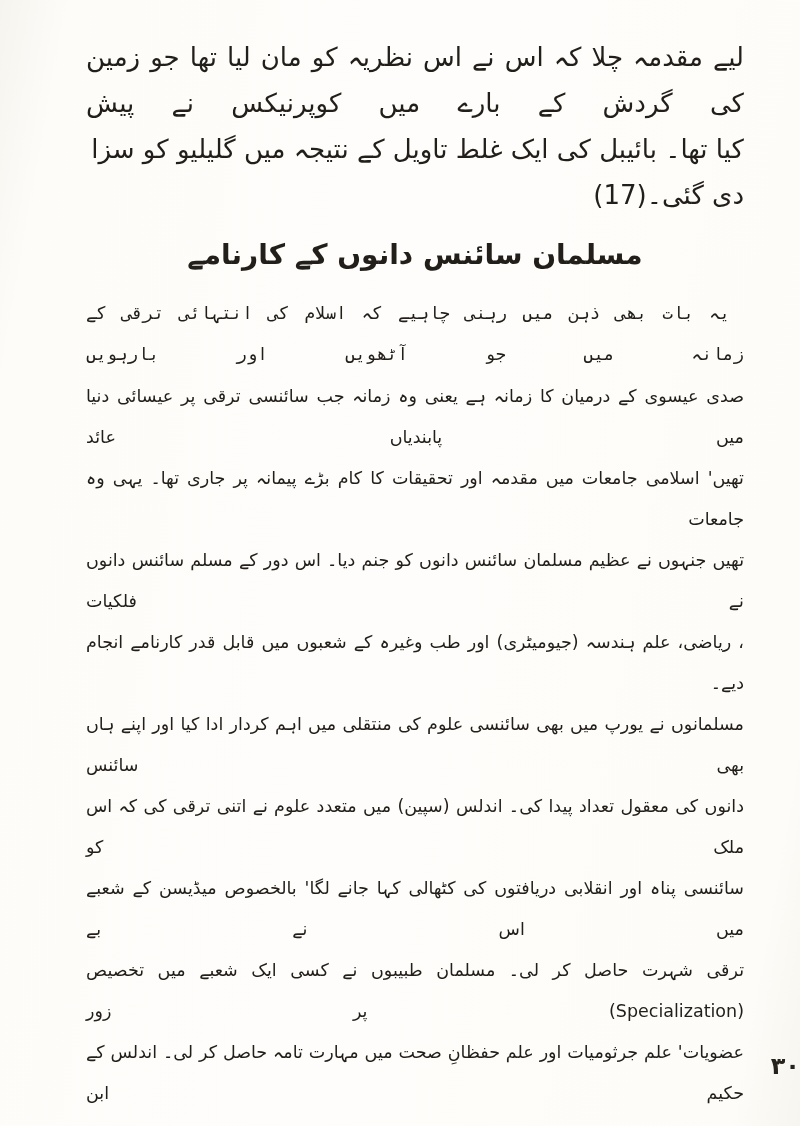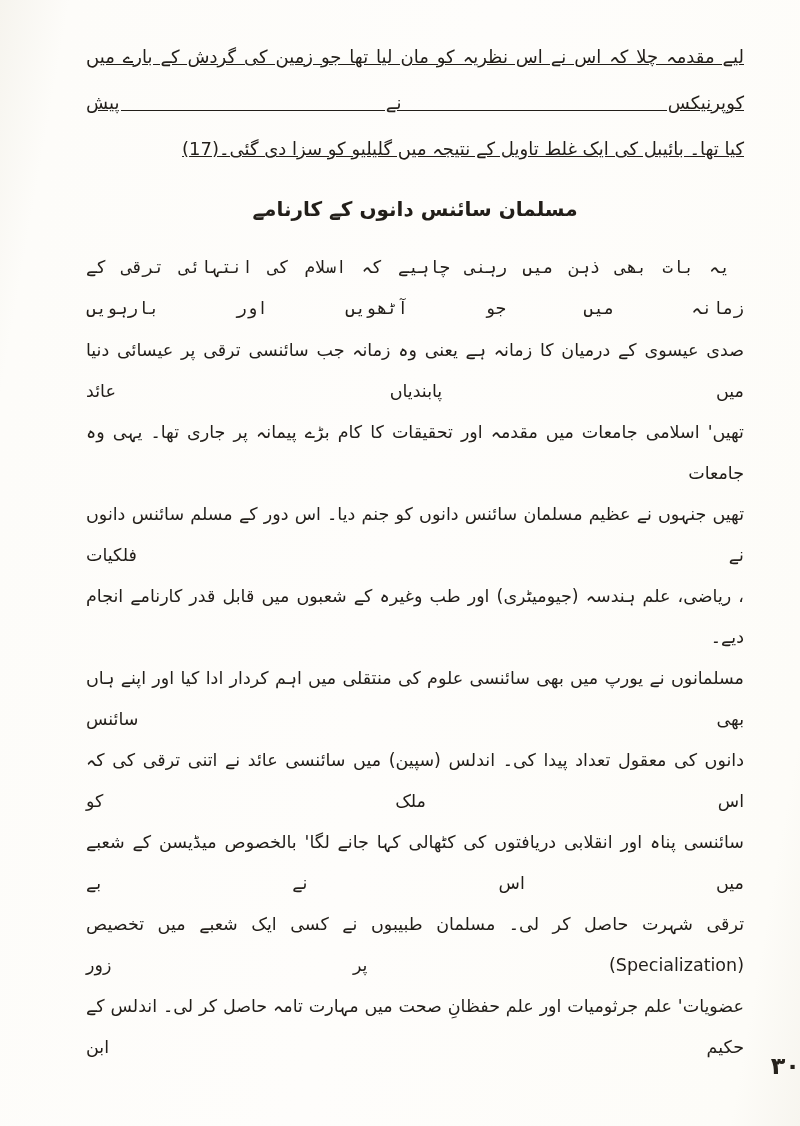--- a/index.html
+++ b/index.html
@@ -12,38 +12,37 @@
     color:#221e19;
     overflow:hidden;
     direction:rtl;
   }
   .content{
     position:absolute;
     top:34px;right:56px;left:86px;
     direction:rtl;
   }
   .intro-line{
-    font-size:18px;
+    font-size:26px;
     line-height:46px;
     white-space:nowrap;
-    text-decoration:underline;
   }
   .l-just{
     text-align:justify;
     text-align-last:justify;
     white-space:normal;
   }
   .l-end{
     text-align:right;
     text-align-last:right;
     white-space:normal;
   }
   .heading{
     text-align:center;
-    font-size:20px;
+    font-size:28px;
     font-weight:bold;
     line-height:62px;
     margin:6px 0 8px 0;
     letter-spacing:0.5px;
   }
   .body-line{
     font-size:17.5px;
     line-height:41px;
   }
   .indent-sm{text-indent:14px;font-family:Liberation Mono, monospace;}
@@ -68,21 +67,21 @@
 
     <div class="heading">مسلمان سائنس دانوں کے کارنامے</div>
 
     <div>
       <div class="body-line l-just indent-sm">یہ بات بھی ذہن میں رہنی چاہیے کہ اسلام کی انتہائی ترقی کے زمانہ میں جو آٹھویں اور بارہویں</div>
       <div class="body-line l-just">صدی عیسوی کے درمیان کا زمانہ ہے یعنی وہ زمانہ جب سائنسی ترقی پر عیسائی دنیا میں پابندیاں عائد</div>
       <div class="body-line l-just">تھیں' اسلامی جامعات میں مقدمہ اور تحقیقات کا کام بڑے پیمانہ پر جاری تھا۔ یہی وہ جامعات</div>
       <div class="body-line l-just">تھیں جنہوں نے عظیم مسلمان سائنس دانوں کو جنم دیا۔ اس دور کے مسلم سائنس دانوں نے فلکیات</div>
       <div class="body-line l-just">، ریاضی، علم ہندسہ (جیومیٹری) اور طب وغیرہ کے شعبوں میں قابل قدر کارنامے انجام دیے۔</div>
       <div class="body-line l-just">مسلمانوں نے یورپ میں بھی سائنسی علوم کی منتقلی میں اہم کردار ادا کیا اور اپنے ہاں بھی سائنس</div>
-      <div class="body-line l-just">دانوں کی معقول تعداد پیدا کی۔ اندلس (سپین) میں سائنسی عائد نے اتنی ترقی کی کہ اس ملک کو</div>
+      <div class="body-line l-just">دانوں کی معقول تعداد پیدا کی۔ اندلس (سپین) میں متعدد علوم نے اتنی ترقی کی کہ اس ملک کو</div>
       <div class="body-line l-just">سائنسی پناہ اور انقلابی دریافتوں کی کٹھالی کہا جانے لگا' بالخصوص میڈیسن کے شعبے میں اس نے بے</div>
       <div class="body-line l-just">ترقی شہرت حاصل کر لی۔ مسلمان طبیبوں نے کسی ایک شعبے میں تخصیص (Specialization) پر زور</div>
       <div class="body-line l-just">عضویات' علم جرثومیات اور علم حفظانِ صحت میں مہارت تامہ حاصل کر لی۔ اندلس کے حکیم ابن</div>
 
     </div>
 
   </div>
 
   <div class="page-number">۳۰</div>
 </div>

